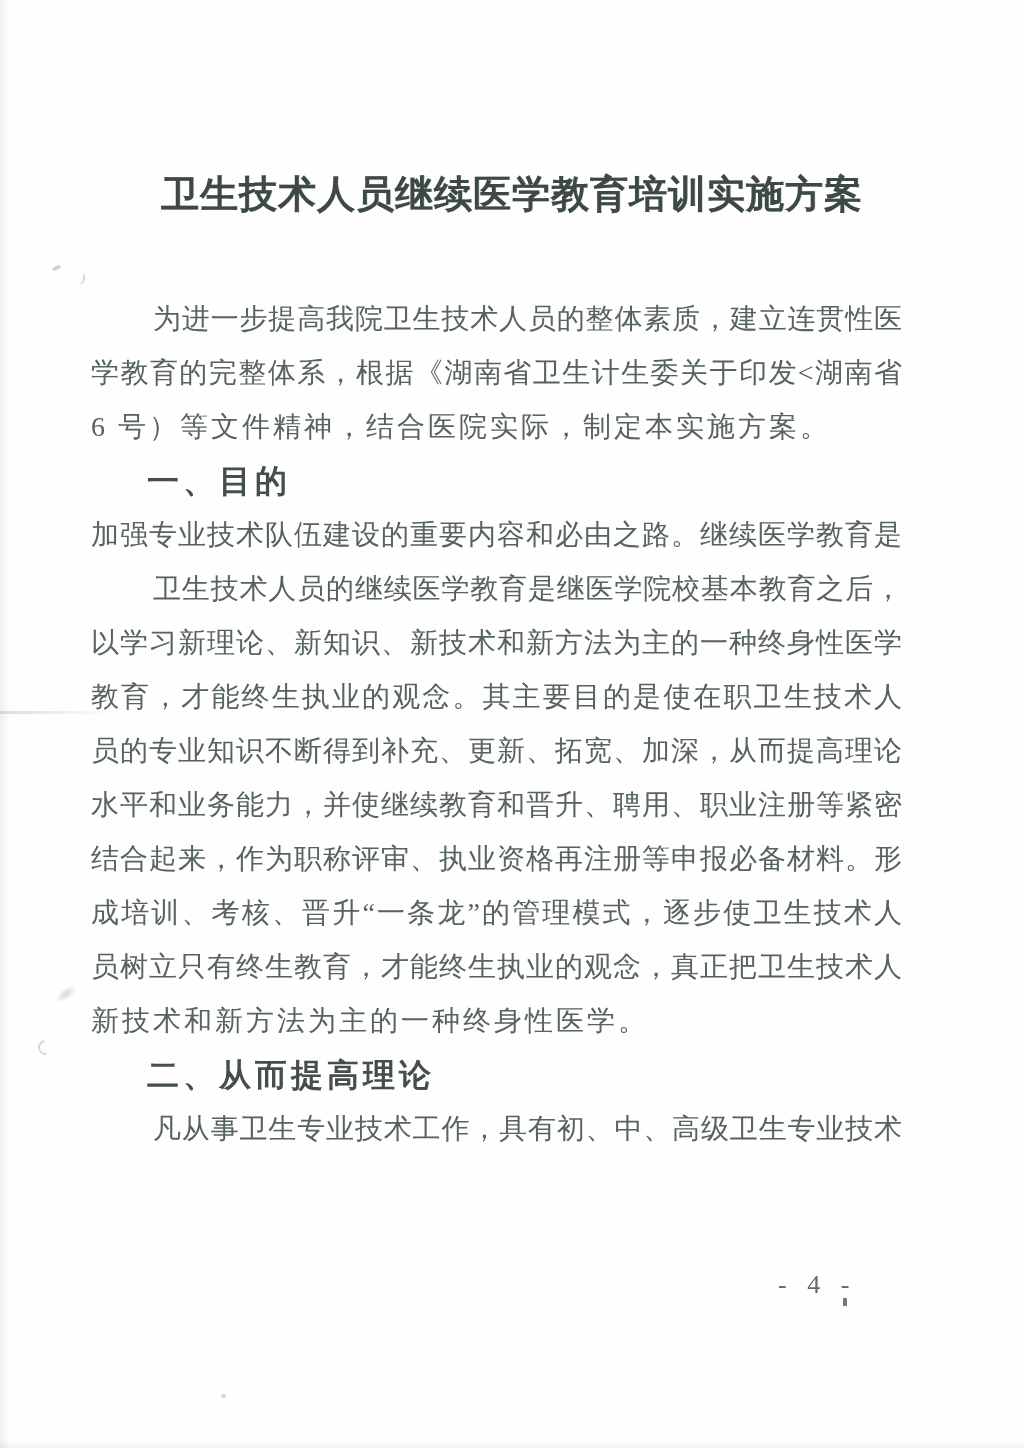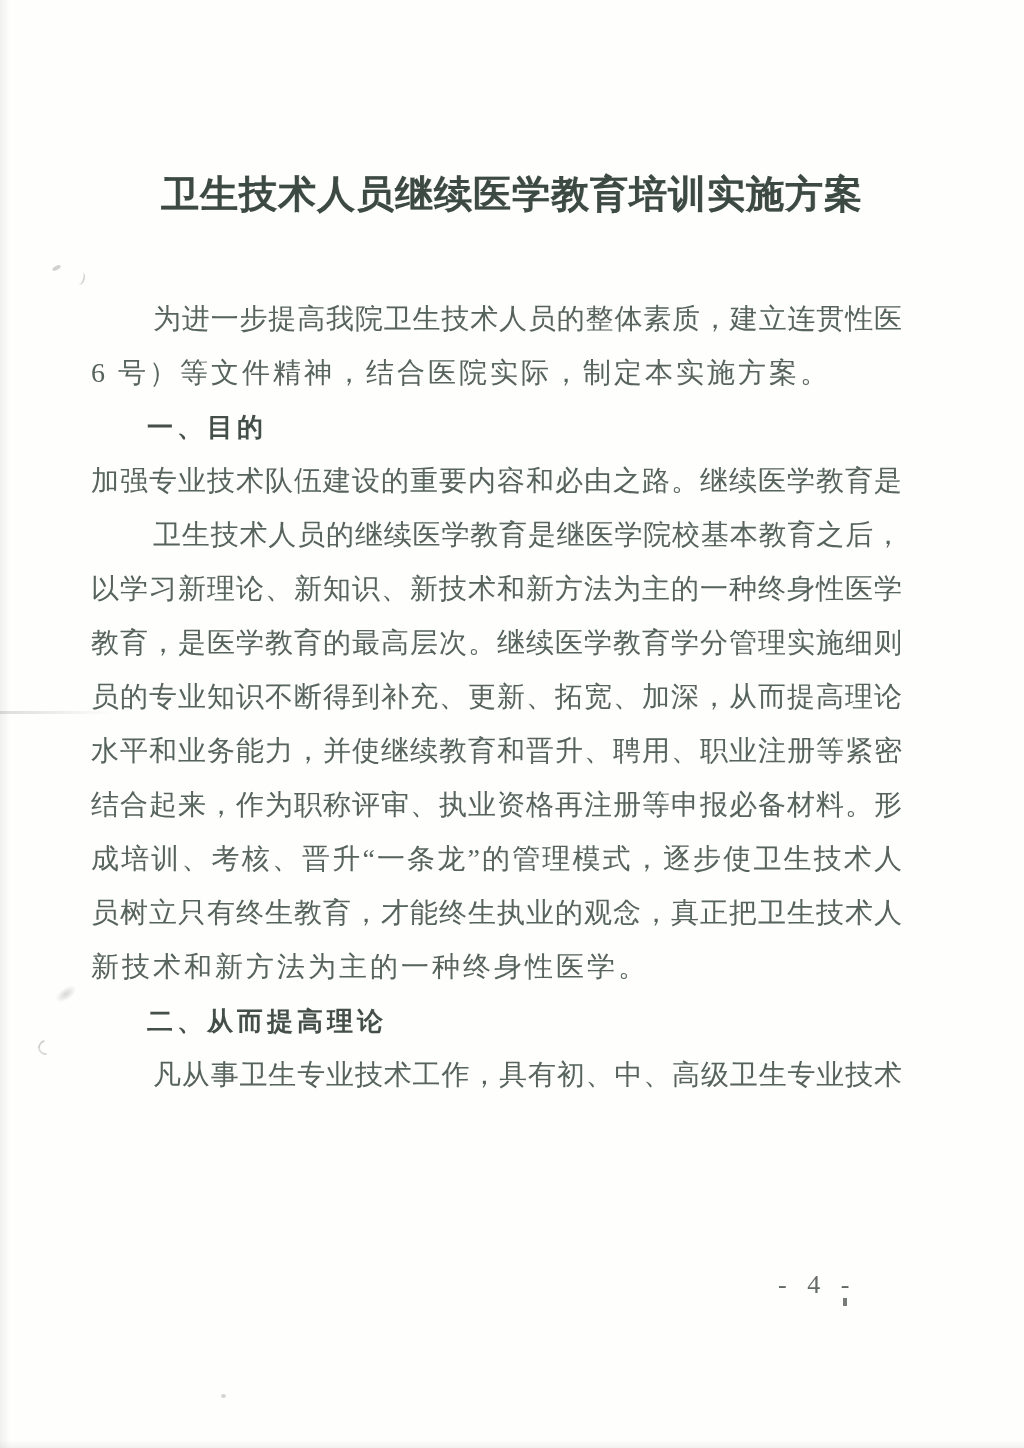--- a/index.html
+++ b/index.html
@@ -58,23 +58,23 @@
   }
   .line.full {
     white-space: normal;
     letter-spacing: 0;
     text-align: justify;
     text-align-last: justify;
     overflow: hidden;
   }
   .line.indent { text-indent: 62px; }
   .line.heading {
-    font-family: Liberation Sans, sans-serif;
+    font-family: Liberation Serif, serif;
     font-weight: 700;
-    font-size: 26px;
+    font-size: 32px;
     letter-spacing: 4px;
     color: var(--ink-heading);
     text-indent: 56px;
   }
   .char-fringe {
     color: #47647f;
     text-shadow: -2px 0 0 rgba(180,70,50,0.55);
   }
   .page-number {
     position: absolute;
@@ -127,26 +127,27 @@
 
 <div class="scan-page">
 
   <div class="edge-left artifact"></div>
   <div class="edge-bottom artifact"></div>
 
   <div class="doc-title">卫生技术人员继续医学教育培训实施方案</div>
 
   <div class="content">
     <div class="line full indent">为进一步提高我院卫生技术人员的整体素质，建立连贯性医</div>
+    <div class="line full">学教育的完整体系，根据《湖南省卫生计生委关于印发&lt;湖南省</div>
     <div class="line">6 号）等文件精神，结合医院实际，制定本实施方案。</div>
     <div class="line heading">一、目的</div>
     <div class="line full">加强专业技术队伍建设的重要内容和必由之路。继续医学教育是</div>
     <div class="line full indent">卫生技术人员的继续医学教育是继医学院校基本教育之后，</div>
     <div class="line full">以学习新理论、新知识、新技术和新方法为主的一种终身性医学</div>
-    <div class="line full">教育，是医学教育的最高层次。继续医学教育学分管理实施细则</div>
+    <div class="line full">教育，才能终生执业的观念。其主要目的是使在职卫生技术人</div>
     <div class="line full">员的专业知识不断得到补充、更新、拓宽、加深，从而提高理论</div>
     <div class="line full">水平和业务能力，并使继续教育和晋升、聘用、职业注册等紧密</div>
     <div class="line full">结合起来，作为职称评审、执业资格再注册等申报必备材料。形</div>
     <div class="line full">成培训、考核、晋升“一条龙”的管理模式，逐步使卫生技术人</div>
     <div class="line full">员树立只有终生教育，才能终生执业的观念，真正把卫生技术人</div>
     <div class="line">新技术和新方法为主的一种终身性医学。</div>
     <div class="line heading">二、从而提高理论</div>
     <div class="line full indent">凡从事卫生专业技术工作，具有初、中、高级卫生专业技术</div>
   </div>
 

